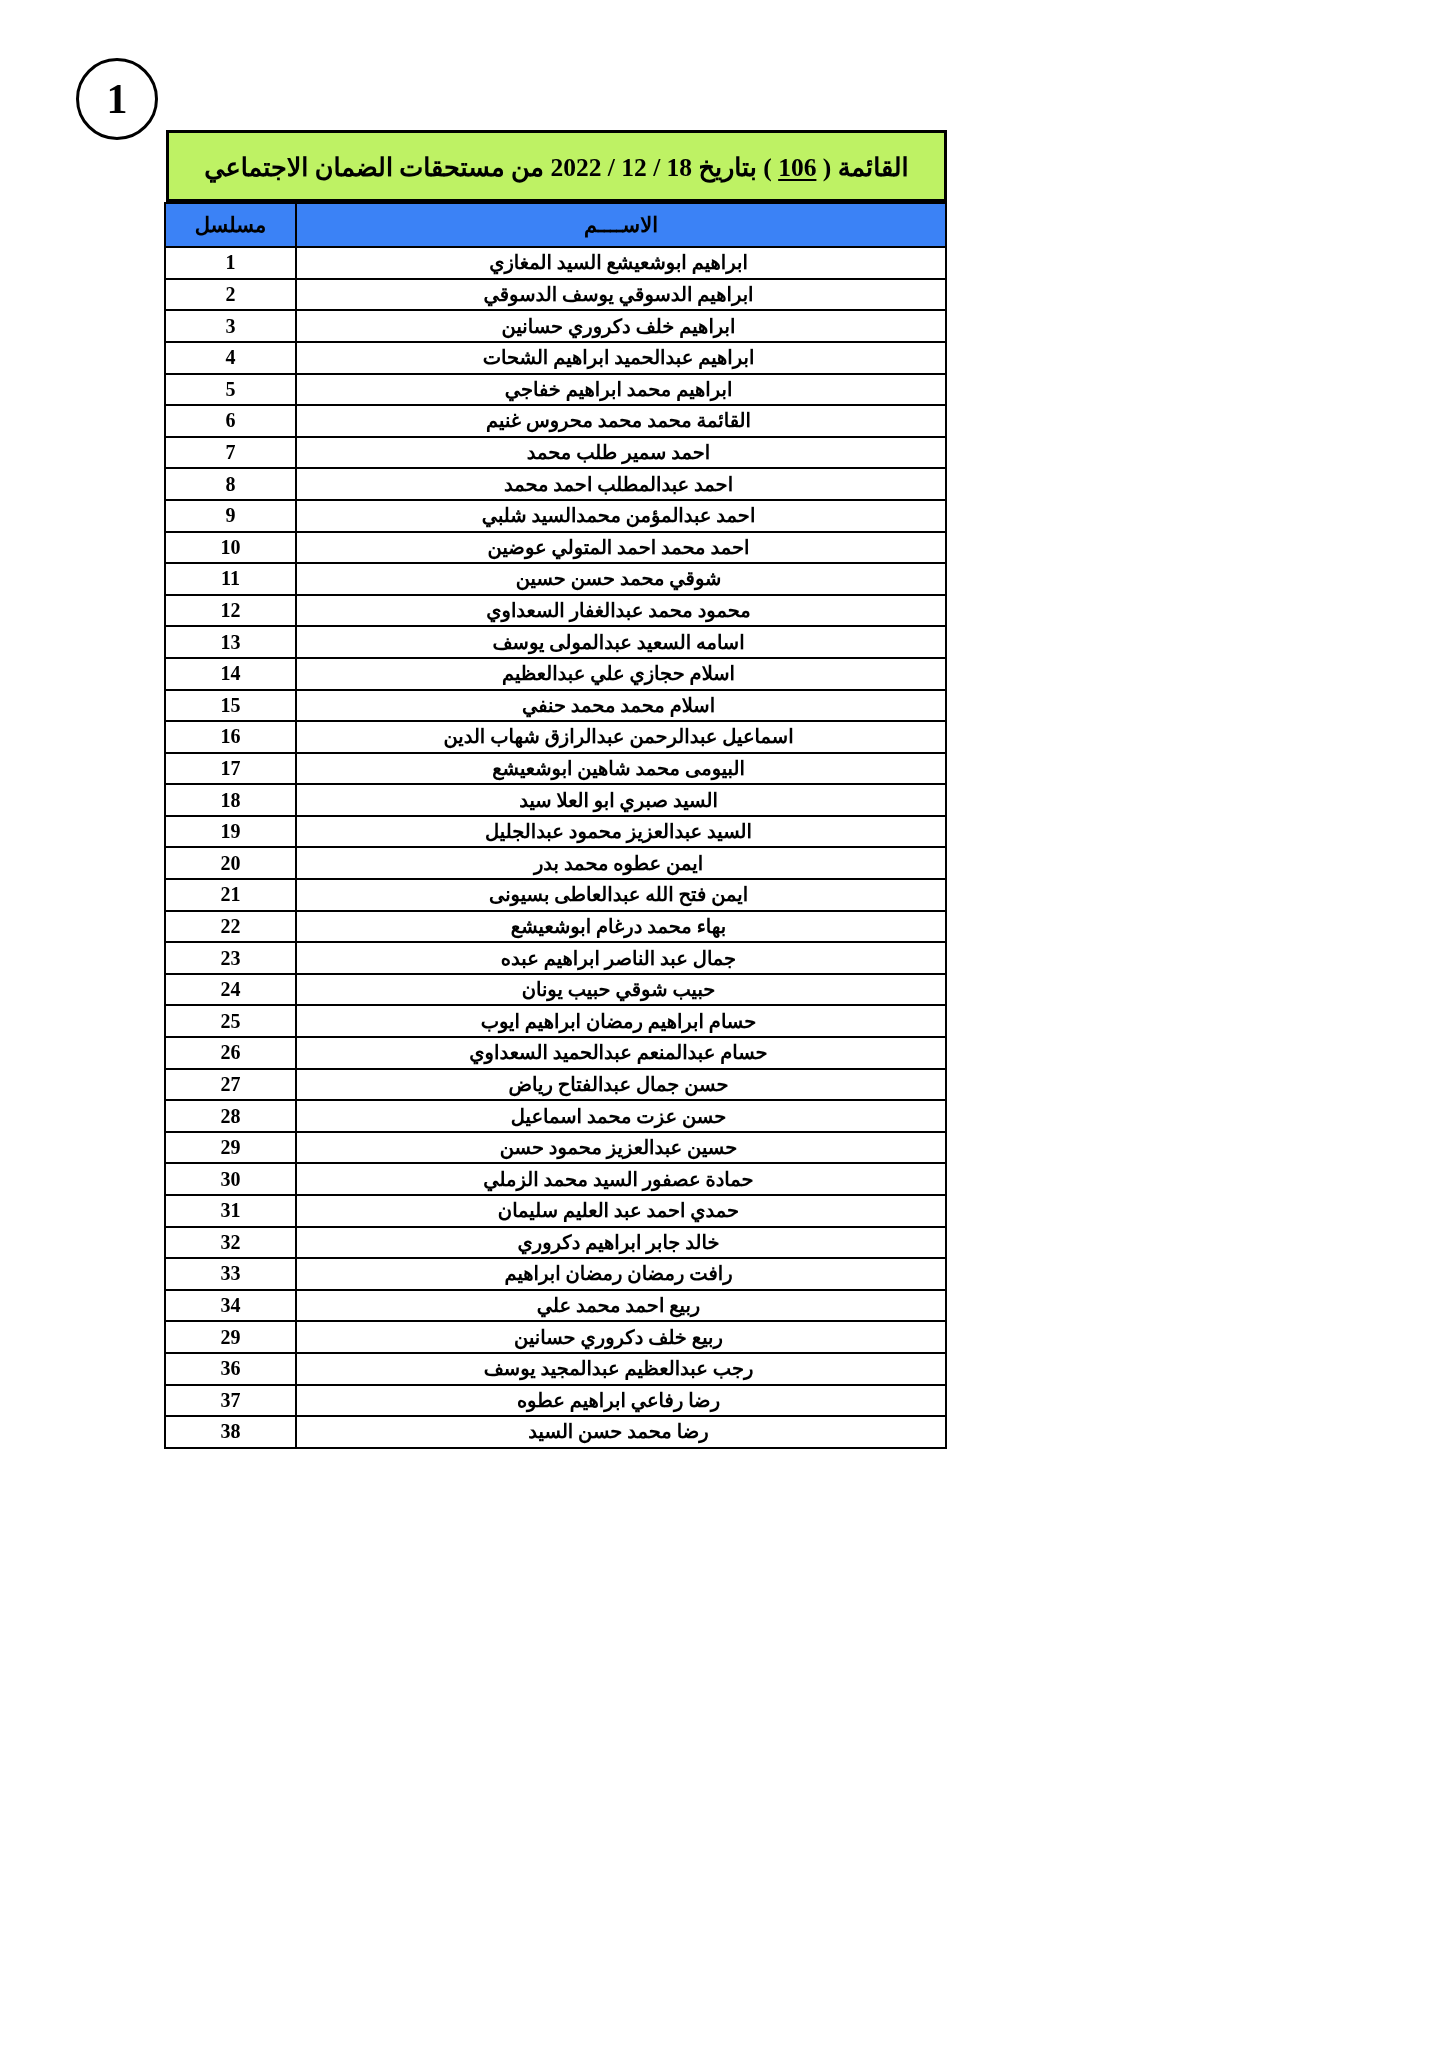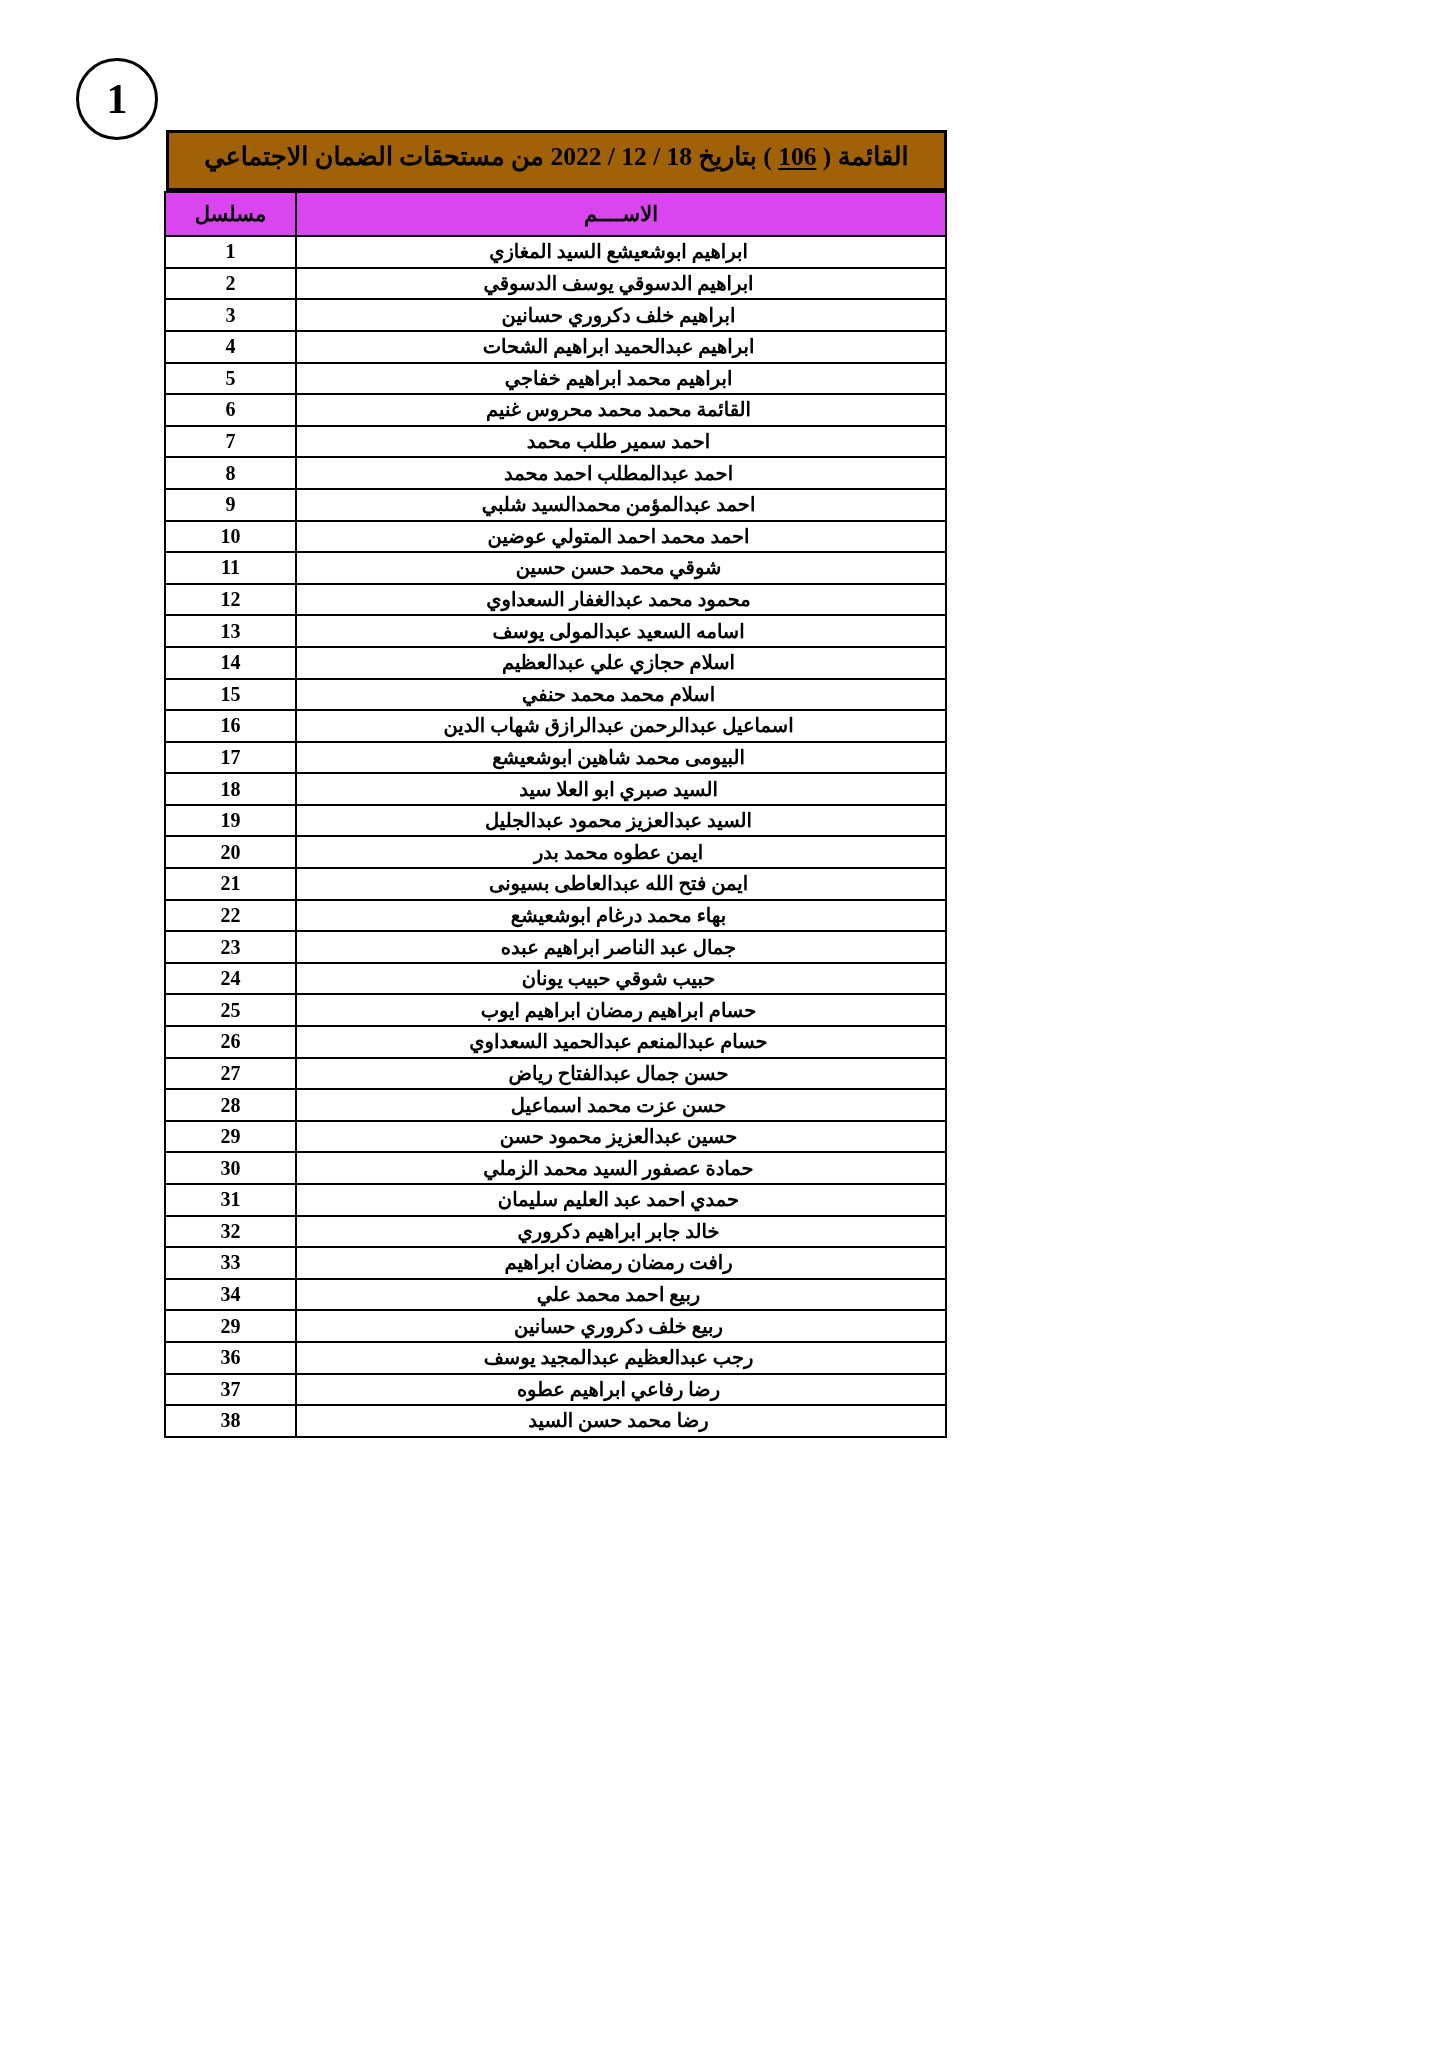--- a/index.html
+++ b/index.html
@@ -41,24 +41,24 @@
     position: absolute;
     left: 166px;
     top: 130px;
     width: 781px;
   }
 
   
   .title-box {
     border: 3px solid #000;
     border-bottom-width: 3px;
-    padding: 6px 18px 14px 18px;
+    padding: 17px 18px 14px 18px;
     box-sizing: border-box;
     text-align: center;
-    background: #a16207;
+    background: #bef264;
   }
   .title-line {
     font-size: 25.5px;
     font-weight: bold;
     line-height: 1.38;
     letter-spacing: 0;
     white-space: nowrap;
     font-family: "Liberation Serif", "DejaVu Serif", serif;
   }
   .title-line .underline-num {
@@ -77,21 +77,21 @@
   table.list-table col.col-seq  { width: 131px; }
 
   table.list-table th,
   table.list-table td {
     border: 2px solid #000;
     box-sizing: border-box;
     padding: 0;
   }
 
   thead th {
-    background: #d946ef;
+    background: #3b82f6;
     height: 44px;
     font-size: 21px;
     font-weight: bold;
     vertical-align: middle;
     font-family: "Liberation Serif", "DejaVu Serif", serif;
   }
   thead th.th-name { letter-spacing: 0; }
 
   tbody td {
     height: 31.6px;

